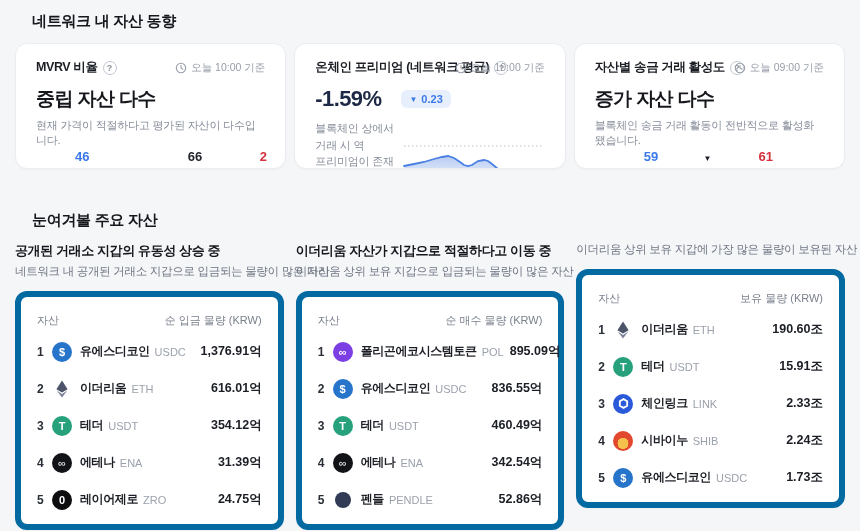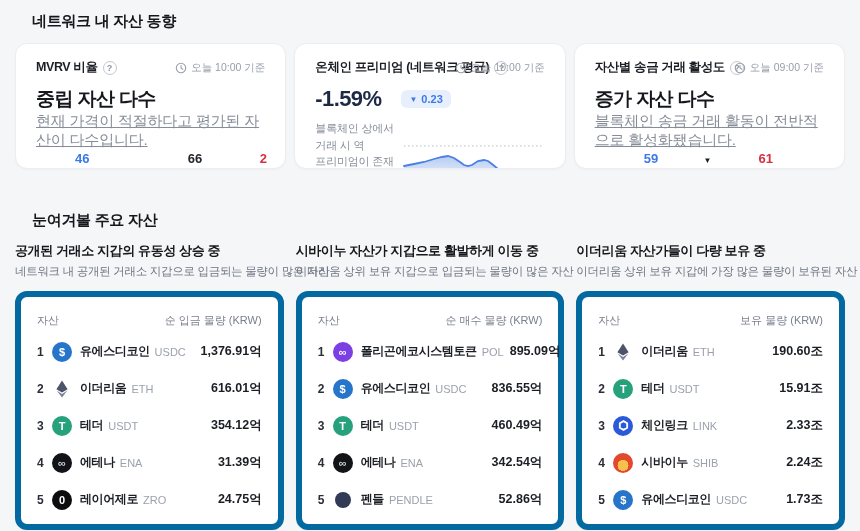--- a/index.html
+++ b/index.html
@@ -14,21 +14,21 @@
           padding:15px 20px 16px; box-shadow:0 1px 2px rgba(20,30,50,0.03); overflow:hidden; }
 
   .card-header { display:flex; justify-content:space-between; align-items:center; }
   .card-title-wrap { display:flex; align-items:center; gap:5px; min-width:0; }
   .card-title { font-size:12.5px; font-weight:700; color:#1b1e24; letter-spacing:-0.4px; white-space:nowrap;text-align:center; }
   .help { width:14px; height:14px; flex:0 0 14px; border:1.2px solid #c3c8d1; border-radius:50%;
           color:#8b919c; font-size:9px; font-weight:700; display:inline-flex; align-items:center; justify-content:center; }
   .timestamp { display:flex; align-items:center; gap:4px; font-size:10.5px; color:#979da8; white-space:nowrap; }
 
   .headline { font-size:19px; font-weight:700; color:#15171c; letter-spacing:-0.6px; margin-top:10px; }
-  .card-desc { font-size:15px; color:#868d99; letter-spacing:-0.2px;text-decoration:underline; }
+  .card-desc { font-size:11px; color:#868d99; margin-top:6px; letter-spacing:-0.2px; }
 
   .bar-block { margin-top:1px; }
   .seg-labels { position:relative; height:17px; font-size:13px; font-weight:700; }
   .seg-label { position:absolute; top:0; transform:translateX(-50%); }
   .seg-marker { position:absolute; top:5px; transform:translateX(-50%); font-size:8px; color:#1b1e24; }
 
   .premium-row { display:flex; justify-content:space-between; align-items:flex-end; margin-top:10px; }
   .premium-left { min-width:0; }
   .value-line { display:flex; align-items:center; gap:20px; }
   .big-value { font-size:22px; font-weight:700; color:#1d2945; letter-spacing:-0.6px; }
@@ -207,21 +207,21 @@
             <div class="t-row">
               <span class="t-rank">5</span>
               <span class="coin" style="background: rgb(13, 13, 16); color: rgb(255, 255, 255);">0</span>
               <span class="t-name">레이어제로</span>
               <span class="t-sym">ZRO</span>
               <span class="t-val">24.75억</span>
             </div>
           </div>
       </div>
       <div class="fcol">
-        <div class="fcol-title">시바이누 자산가 지갑으로 활발하게 이동 중</div>
+        <div class="fcol-title">이더리움 자산가 지갑으로 적절하다고 이동 중</div>
         <div class="fcol-sub">이더리움 상위 보유 지갑으로 입금되는 물량이 많은 자산</div>
         <div class="table-card">
             <div class="t-head">
               <span>자산</span>
               <span>순 매수 물량 (KRW)</span>
             </div>
             <div class="t-row">
               <span class="t-rank">1</span>
               <span class="coin" style="background: rgb(123, 63, 228); color: rgb(255, 255, 255);">∞</span>
               <span class="t-name">폴리곤에코시스템토큰</span>
@@ -252,21 +252,20 @@
             <div class="t-row">
               <span class="t-rank">5</span>
               <span class="coin small-coin" style="background: rgb(49, 59, 86); color: rgb(255, 255, 255);"></span>
               <span class="t-name">펜들</span>
               <span class="t-sym">PENDLE</span>
               <span class="t-val">52.86억</span>
             </div>
           </div>
       </div>
       <div class="fcol">
-        <div class="fcol-title">이더리움 자산가들이 다량 보유 중</div>
         <div class="fcol-sub">이더리움 상위 보유 지갑에 가장 많은 물량이 보유된 자산</div>
         <div class="table-card">
             <div class="t-head">
               <span>자산</span>
               <span>보유 물량 (KRW)</span>
             </div>
             <div class="t-row">
               <span class="t-rank">1</span>
               <span class="coin-eth">
                 <svg width="16" height="18" viewBox="0 0 16 18">

